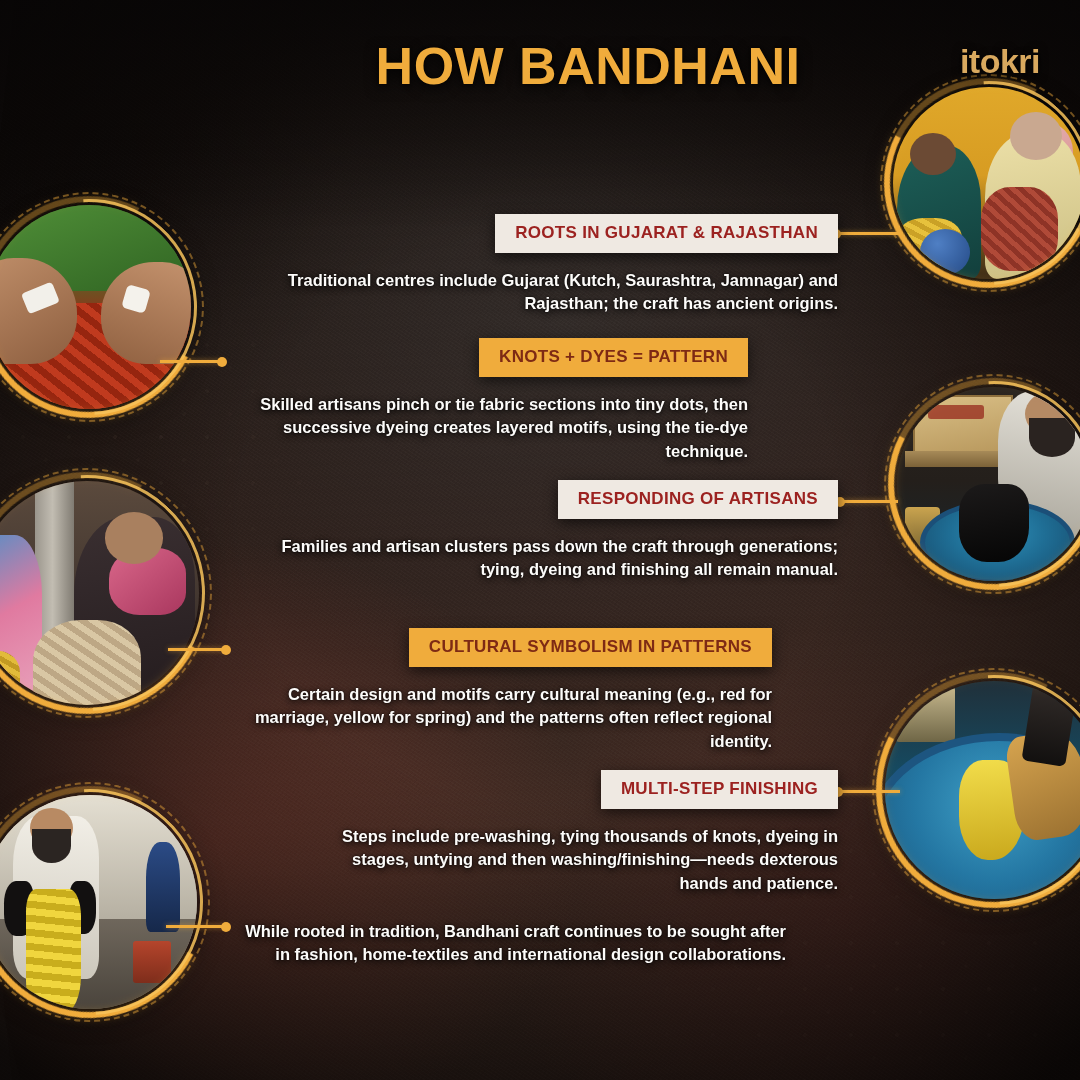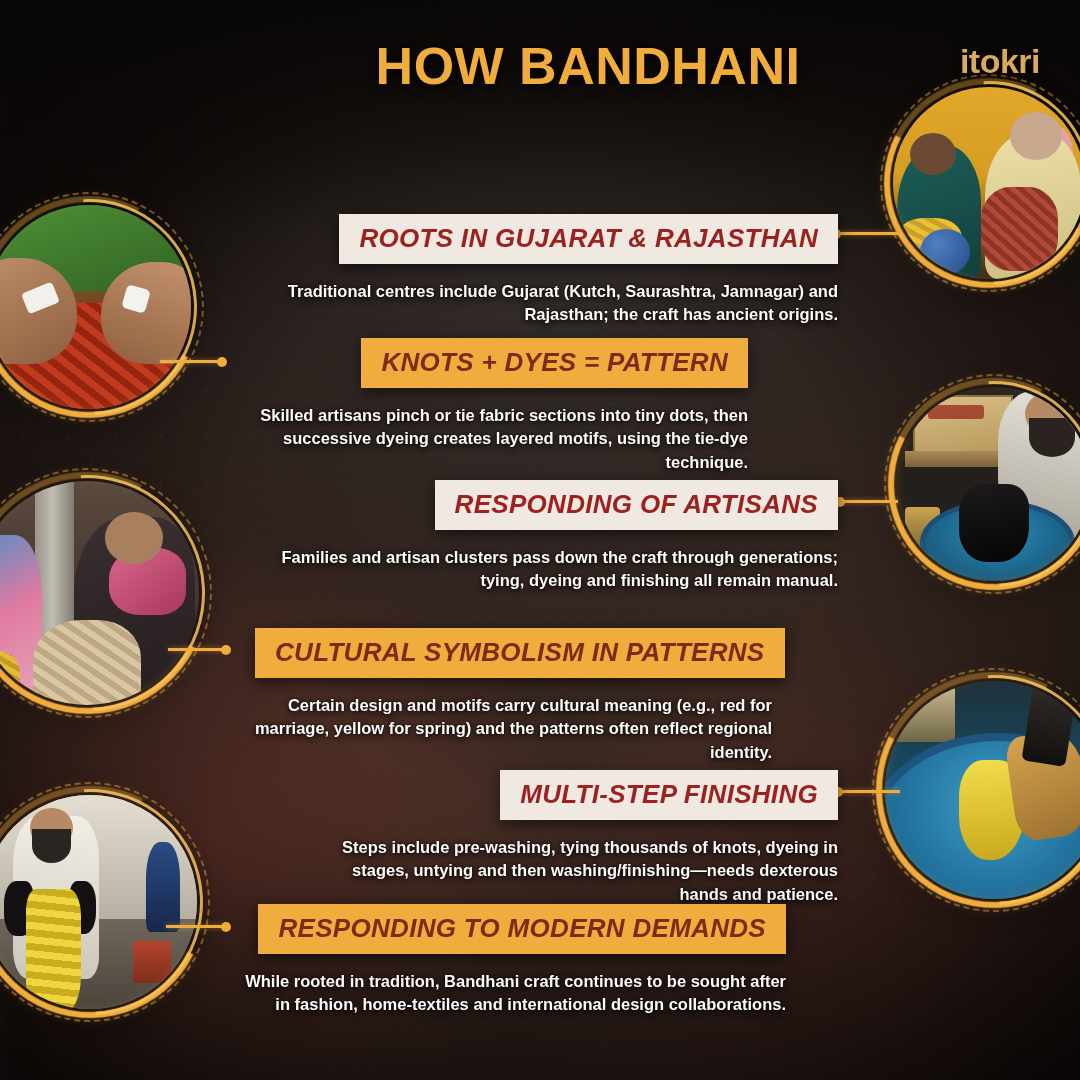--- a/index.html
+++ b/index.html
@@ -234,21 +234,21 @@
           box-shadow:0 0 5px rgba(240,172,60,.5); }
   .conn .node { position:absolute; top:-3.5px; width:10px; height:10px; border-radius:50%;
                 background:var(--gold,#f0ac3c); }
   .conn .node.l { left:-5px; } .conn .node.r { right:-5px; }
 
   
   .sec { position:absolute; z-index:5; }
   .hdr {
     display:inline-block;
     padding:9px 20px 10px;
-    font-size:26px; font-weight:bold; font-style:italic;
+    font-size:17px; font-weight:bold; 
     letter-spacing:.3px; white-space:nowrap;
     box-shadow:0 4px 14px rgba(0,0,0,.6);
     margin-left:29px;
   }
   .hdr.cream { background:#efe9e2; color:#9c2220; }
   .hdr.gold  { background:#f0ac3c; color:#7e2a14; }
   .body {
     margin-top:16px;
     font-size:16.5px; font-weight:bold; line-height:1.42;
     color:#fdfcfa;
@@ -421,15 +421,14 @@
   <div class="hdr gold">CULTURAL SYMBOLISM IN PATTERNS</div>
   <div class="body ta-l">Certain design and motifs carry cultural meaning (e.g., red for marriage, yellow for spring) and the patterns often reflect regional identity.</div>
 </div>
 
 <div class="sec ta-r" style="top:770px; left:302px; width:536px;">
   <div class="hdr cream">MULTI-STEP FINISHING</div>
   <div class="body ta-r">Steps include pre-washing, tying thousands of knots, dyeing in stages, untying and then washing/finishing—needs dexterous hands and patience.</div>
 </div>
 
 <div class="sec ta-l" style="top:904px; left:226px; width:560px;">
-  <div class="hdr gold">RESPONDING TO MODERN DEMANDS</div>
   <div class="body ta-l">While rooted in tradition, Bandhani craft continues to be sought after in fashion, home-textiles and international design collaborations.</div>
 </div>
 
 </body></html>

